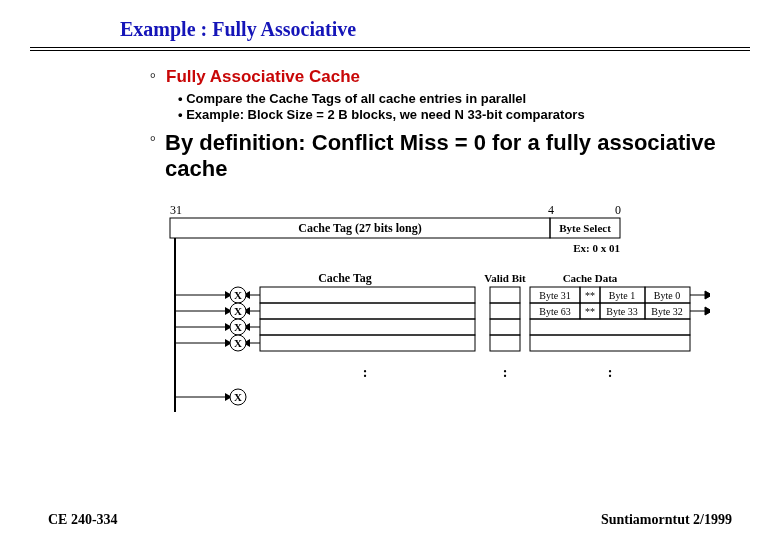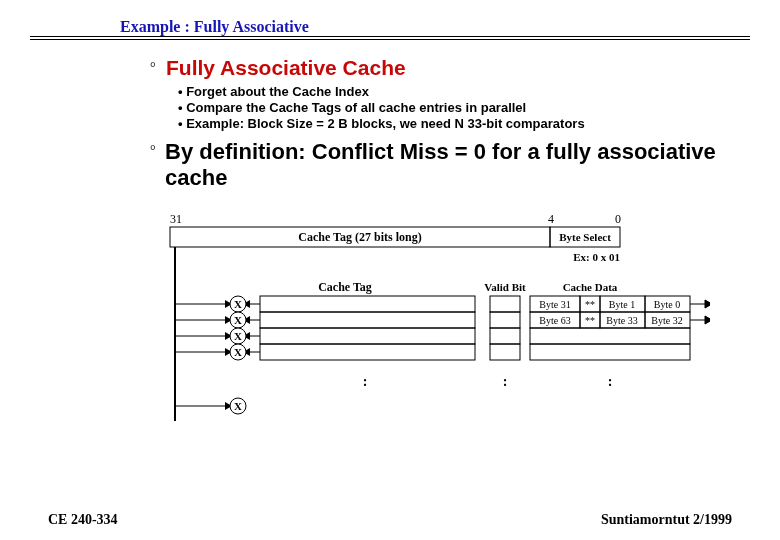--- a/index.html
+++ b/index.html
@@ -9,24 +9,25 @@
     height: 540px;
     font-family: "Times New Roman", serif;
     background: #fff;
     position: relative;
     overflow: hidden;
   }
   .slide {
     padding: 18px 30px 0 30px;
   }
   .title {
-    font-size: 16px;
+    font-size: 20px;
     font-weight: bold;
     color: #1515b8;
     margin-left: 90px;
+    margin-bottom: 6px;
   }
   .hr-double {
     margin: 0 0 12px 0;
     border: none;
     border-top: 4px double #000;
     height: 4px;
     background: none;
   }
   .content {
     margin-left: 120px;
@@ -39,21 +40,21 @@
   .deg {
     width: 16px;
     font-size: 14px;
     color: #000;
     padding-top: 4px;
   }
   .h-red {
     color: #c80707;
     font-weight: bold;
     font-family: Arial, Helvetica, sans-serif;
-    font-size: 21px;
+    font-size: 17px;
   }
   .h-black {
     color: #000;
     font-weight: bold;
     font-family: Arial, Helvetica, sans-serif;
     font-size: 22px;
   }
   .bullets {
     margin: 2px 0 8px 28px;
     font-family: Arial, Helvetica, sans-serif;
@@ -90,21 +91,20 @@
   <div class="title">Example  : Fully Associative</div>
   <hr class="hr-double">
 
   <div class="content">
 
     <div class="deg-row">
       <div class="deg">°</div>
       <div class="h-red">Fully Associative Cache</div>
     </div>
     <div class="bullets">
-      <div class="dot">Forget about the Cache Index</div>
       <div class="dot">Compare the Cache Tags of  all cache entries in parallel</div>
       <div class="dot">Example: Block Size = 2 B blocks, we need N 33-bit comparators</div>
     </div>
 
     <div class="deg-row">
       <div class="deg">°</div>
       <div class="h-black">By definition: Conflict Miss = 0 for a fully associative cache</div>
     </div>
 
     <div class="diagram">

